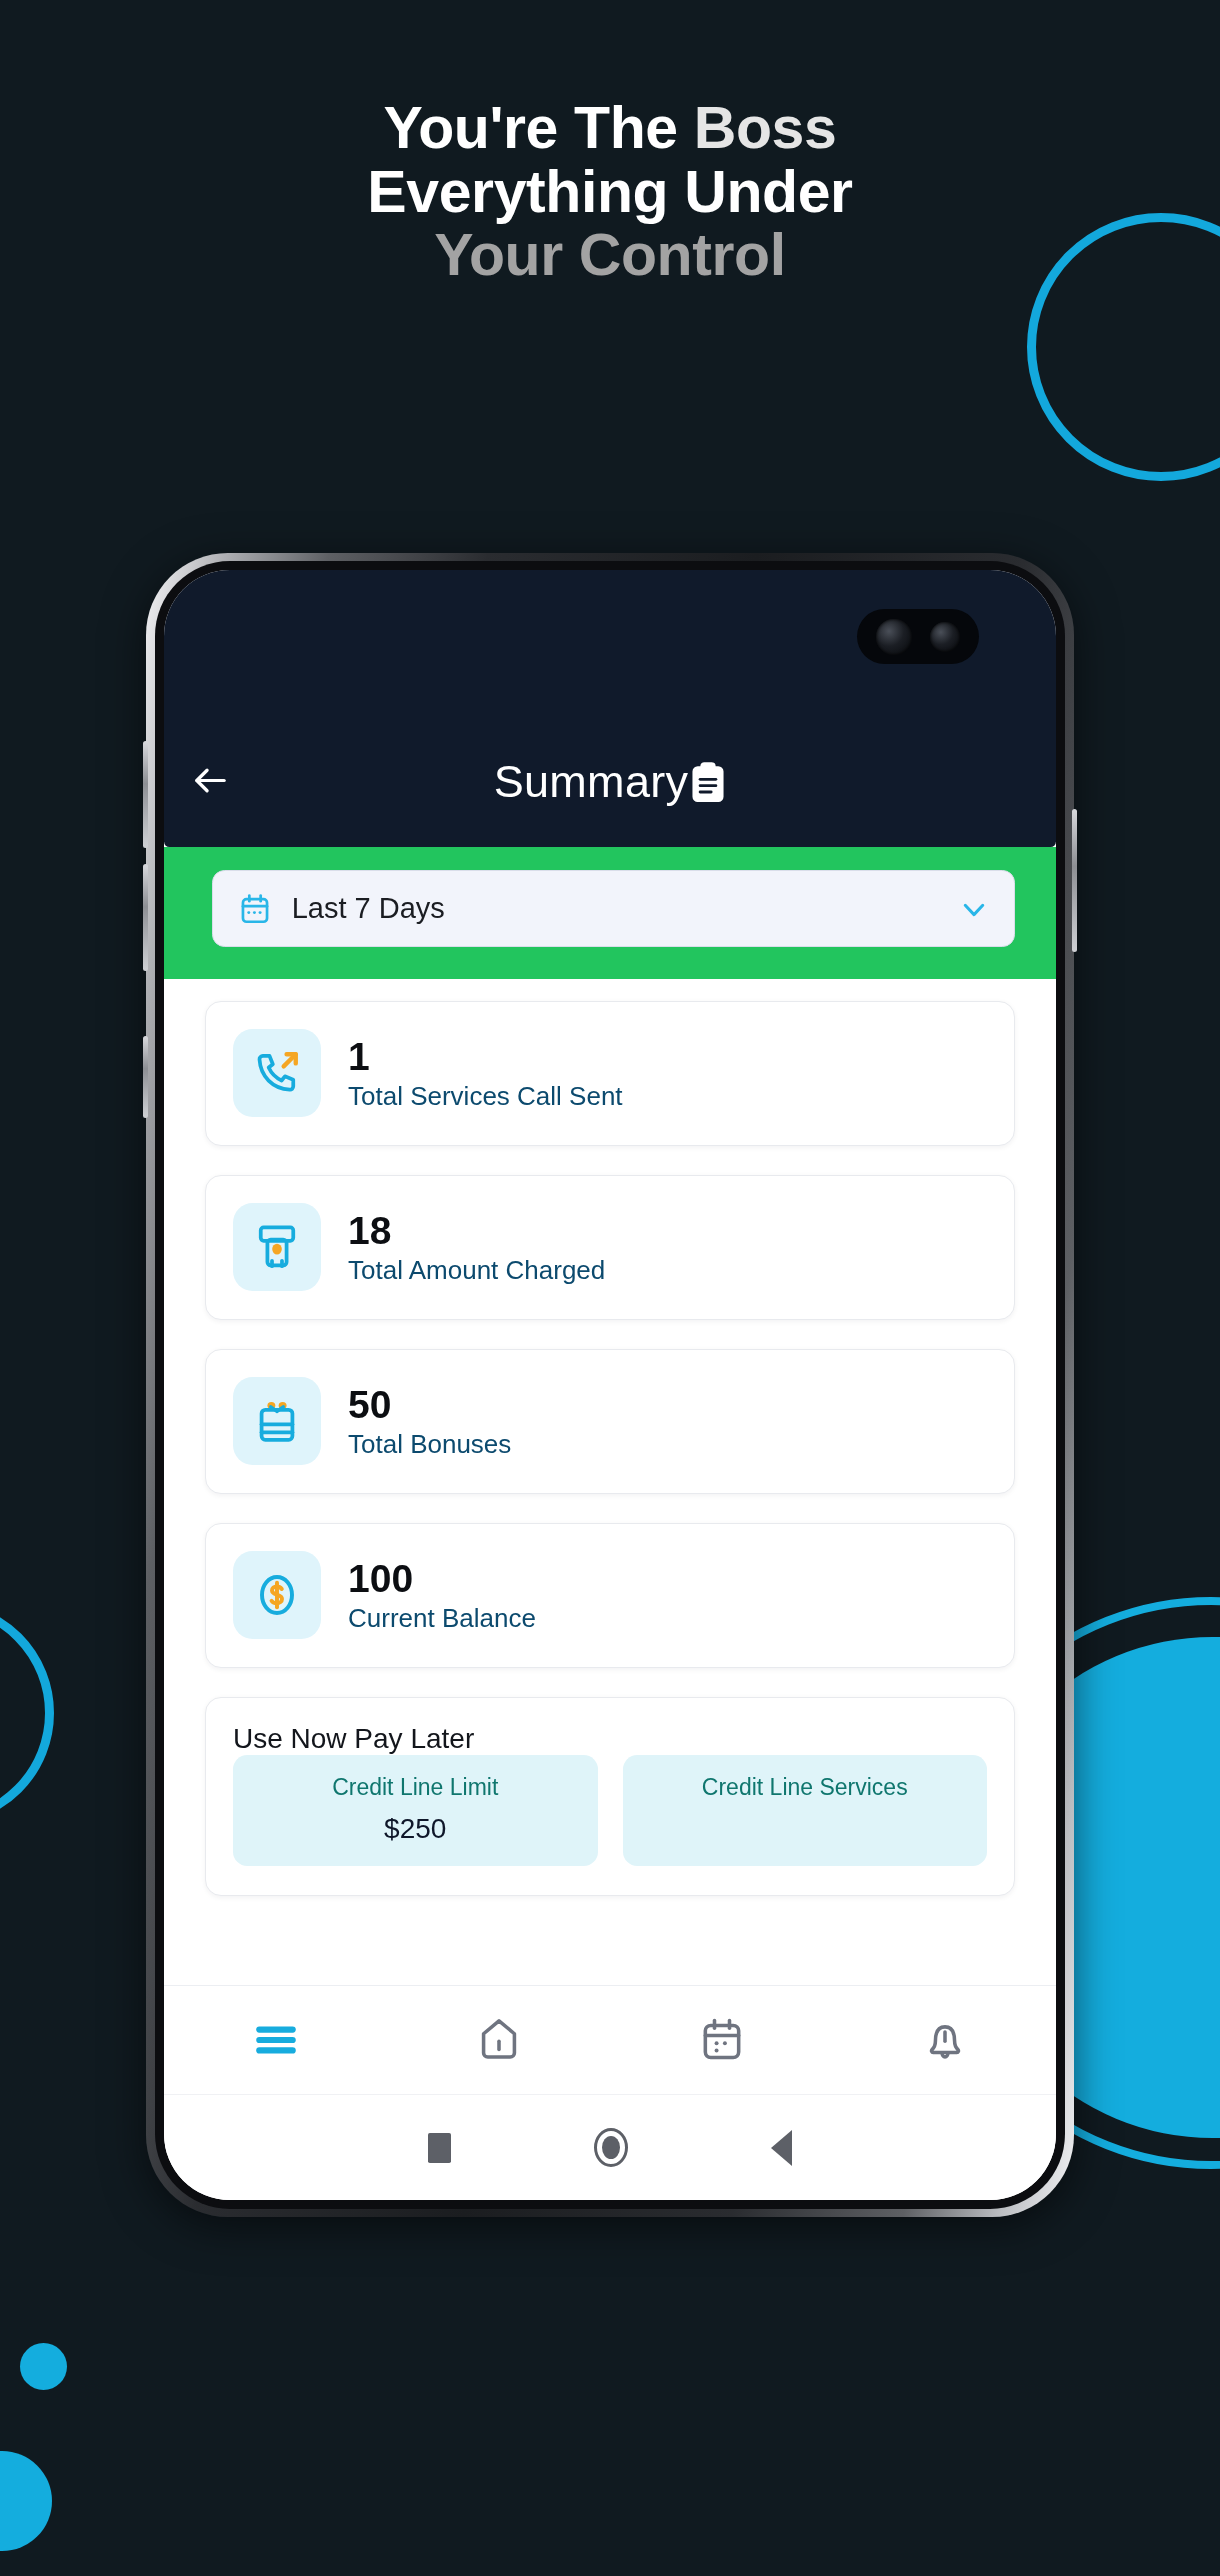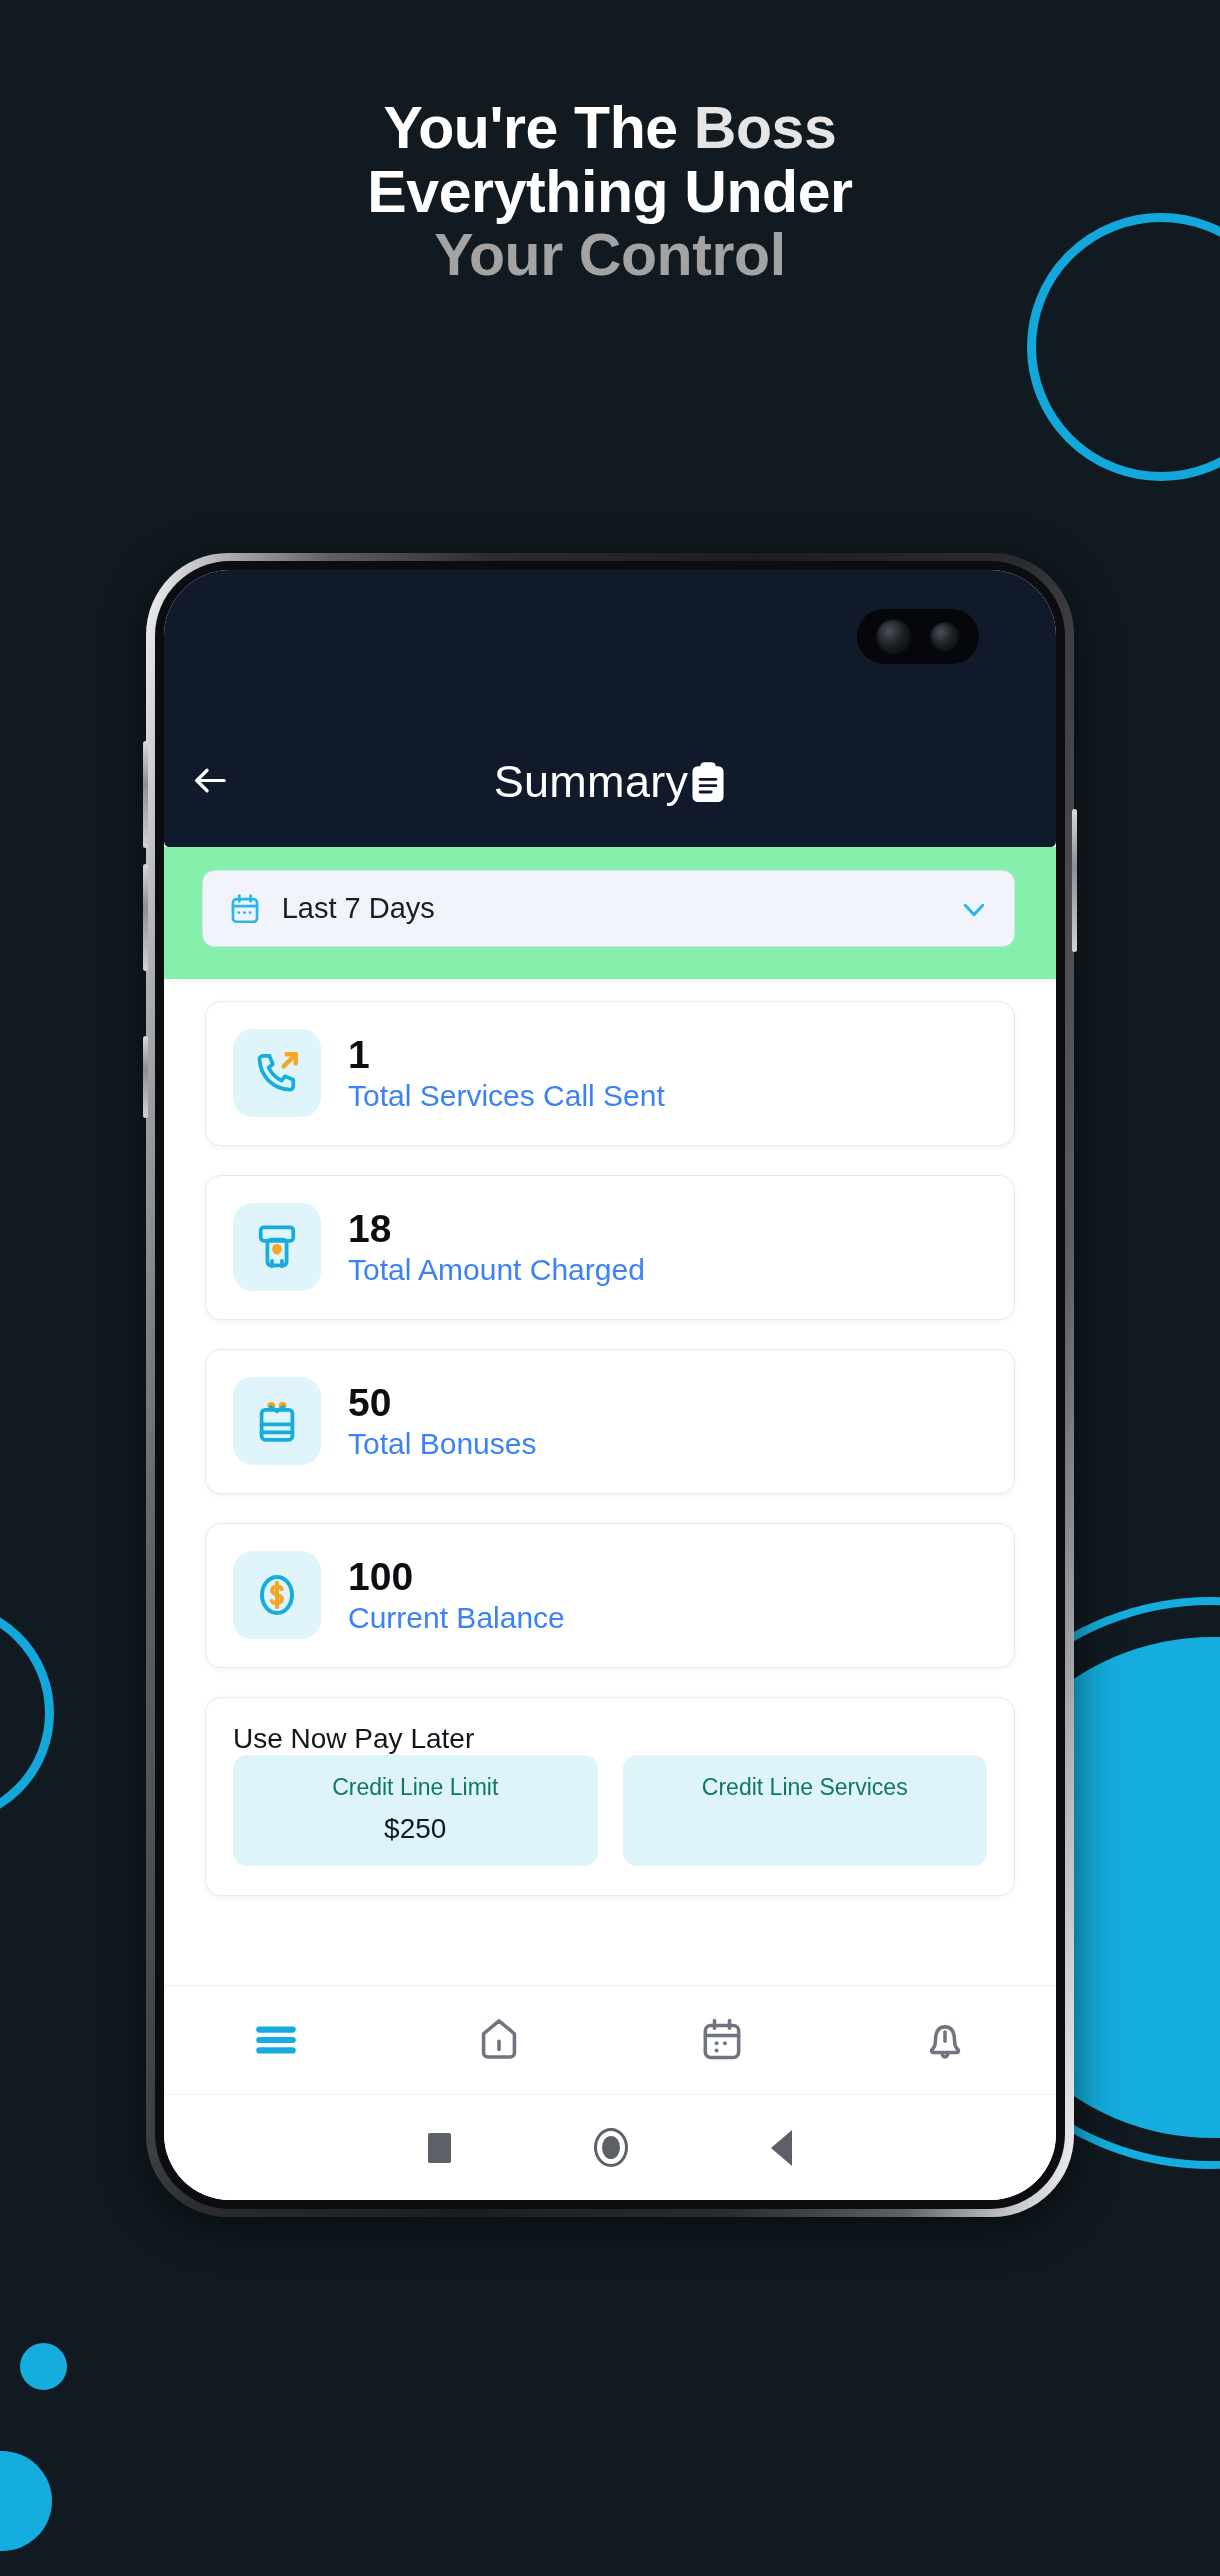--- a/index.html
+++ b/index.html
@@ -163,22 +163,22 @@
   .header-title {
     color: #ffffff;
     font-size: 45px;
     font-weight: 400;
     letter-spacing: 0.3px;
   }
   .clipboard-icon svg { width: 36px; height: 41px; display: block; }
 
   
   .filter-band {
-    background: #86efac;
-    padding: 23px 41px 32px 38px;
+    background: #22c55e;
+    padding: 23px 41px 32px 48px;
   }
   .filter-select {
     height: 77px;
     background: #f2f4fb;
     border: 0.9px solid #dadeea;
     border-radius: 12.5px;
     display: flex; align-items: center;
     padding: 0 25px;
     gap: 19.7px;
   }
@@ -216,22 +216,22 @@
   }
   .stat-iconbox svg { width: 50px; height: 50px; display: block; }
   .stat-texts { display: flex; flex-direction: column; justify-content: center; gap: 7.2px; }
   .stat-value {
     font-size: 39px;
     font-weight: 700;
     color: #0c0e12;
     line-height: 1;
   }
   .stat-label {
-    font-size: 30px;
-    color: #3b82f6;
+    font-size: 26px;
+    color: #0c4a6e;
     line-height: 1;
   }
 
   
   .unpl-card {
     background: #ffffff;
     border: 0.9px solid #e8eaee;
     border-radius: 16px;
     box-shadow: 0 1.8px 5.4px rgba(20,25,40,0.05);
     padding: 25px 27px 29px 27px;

